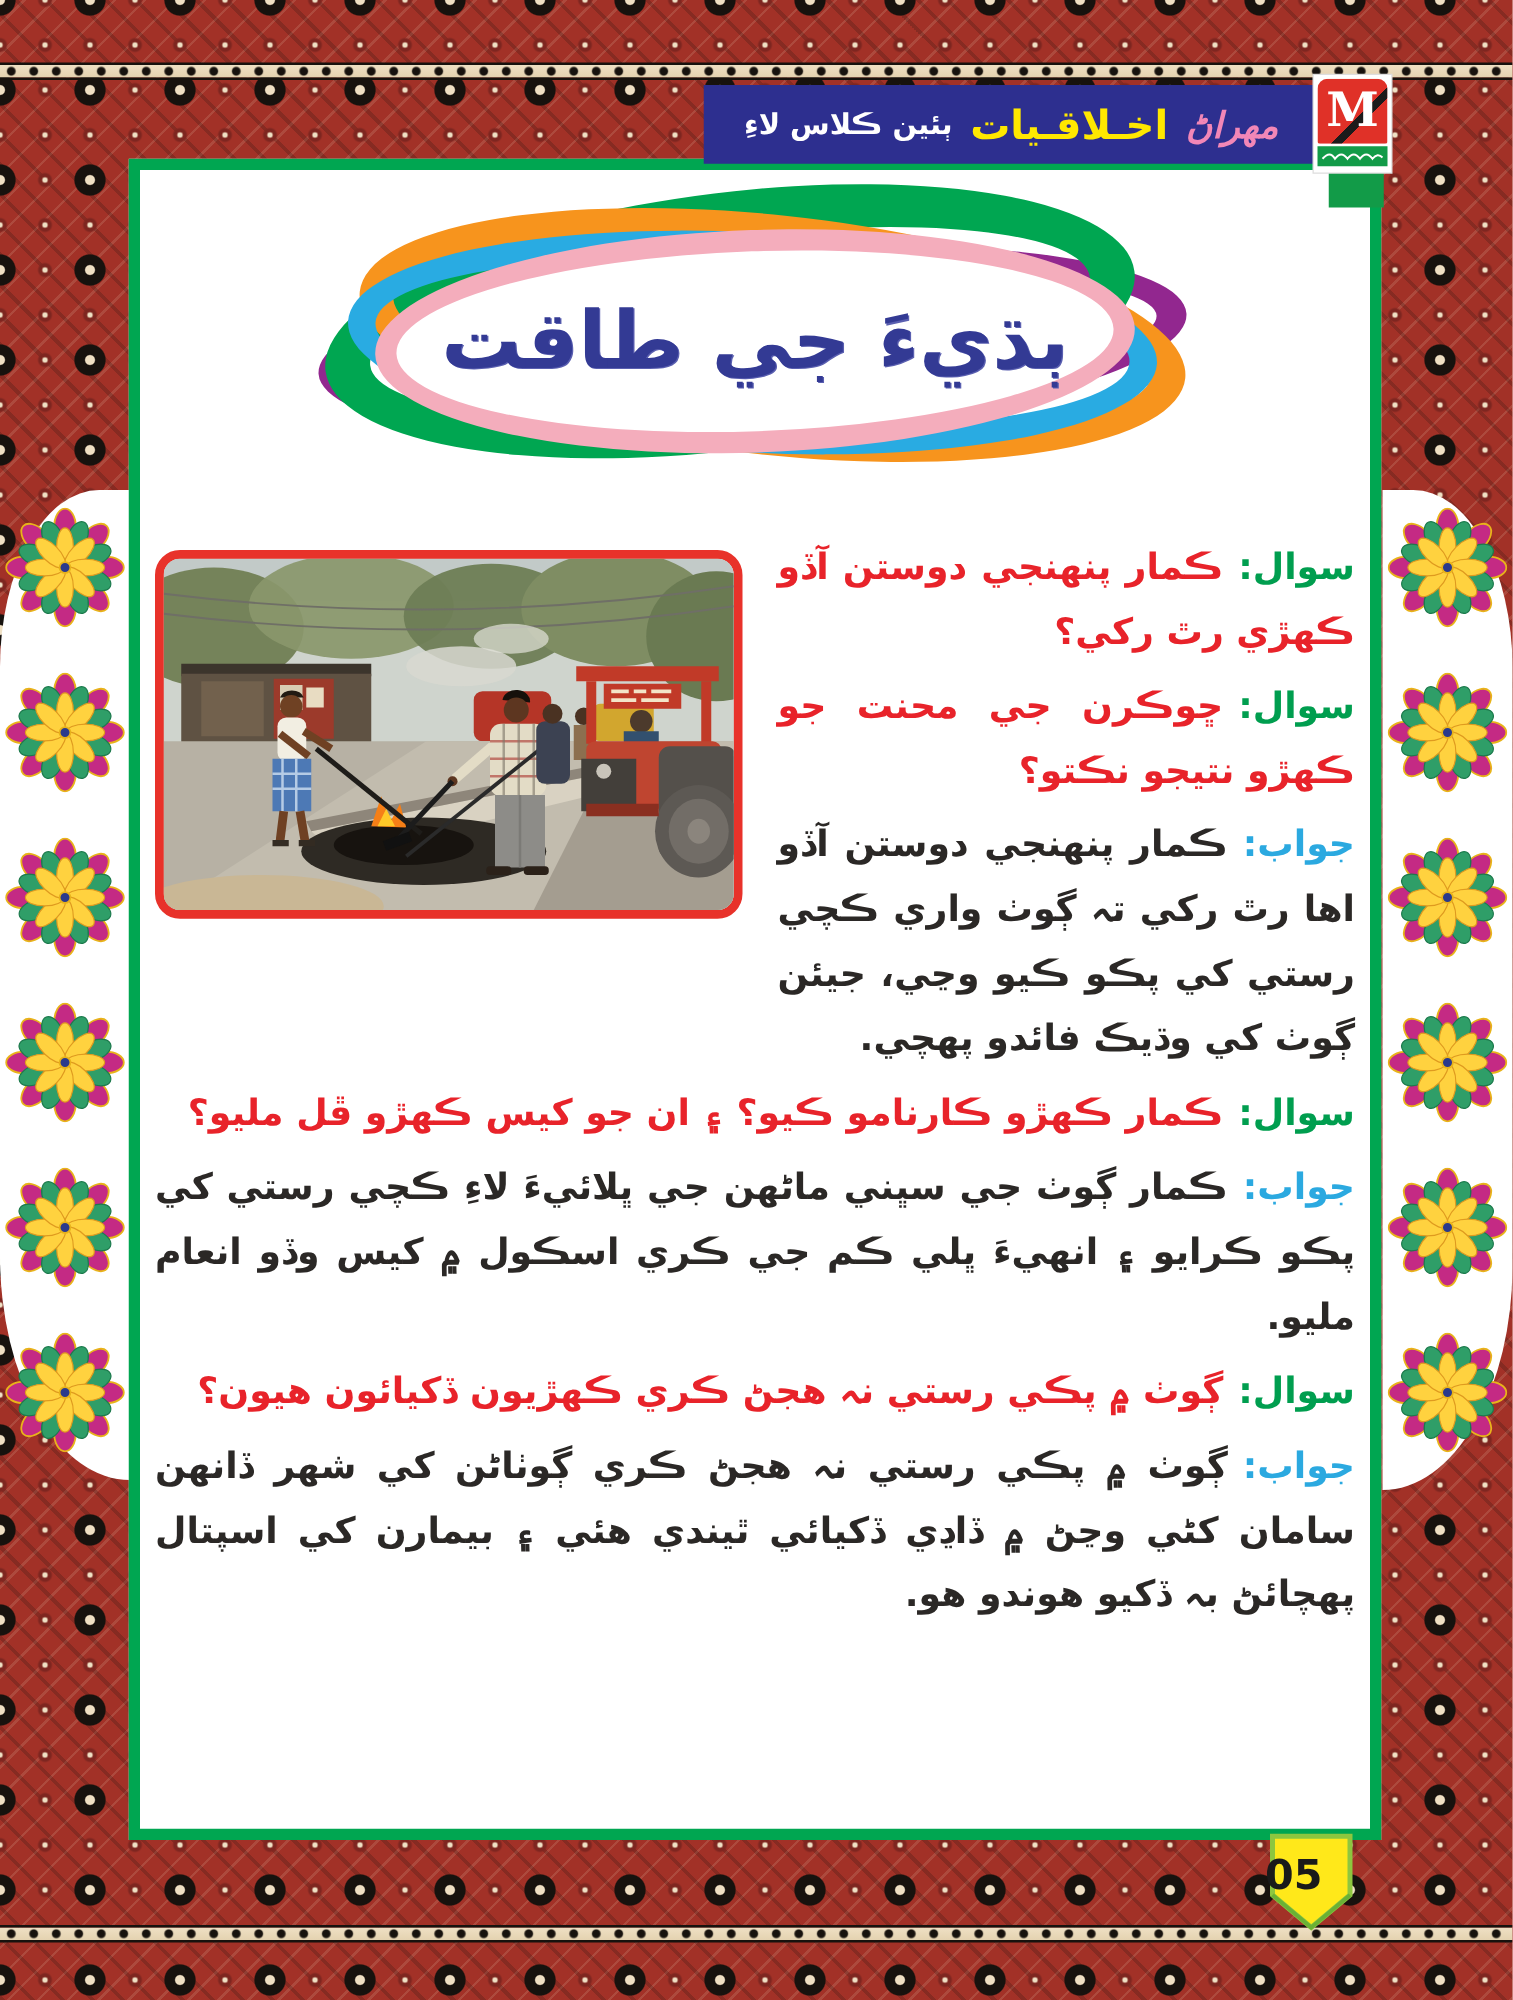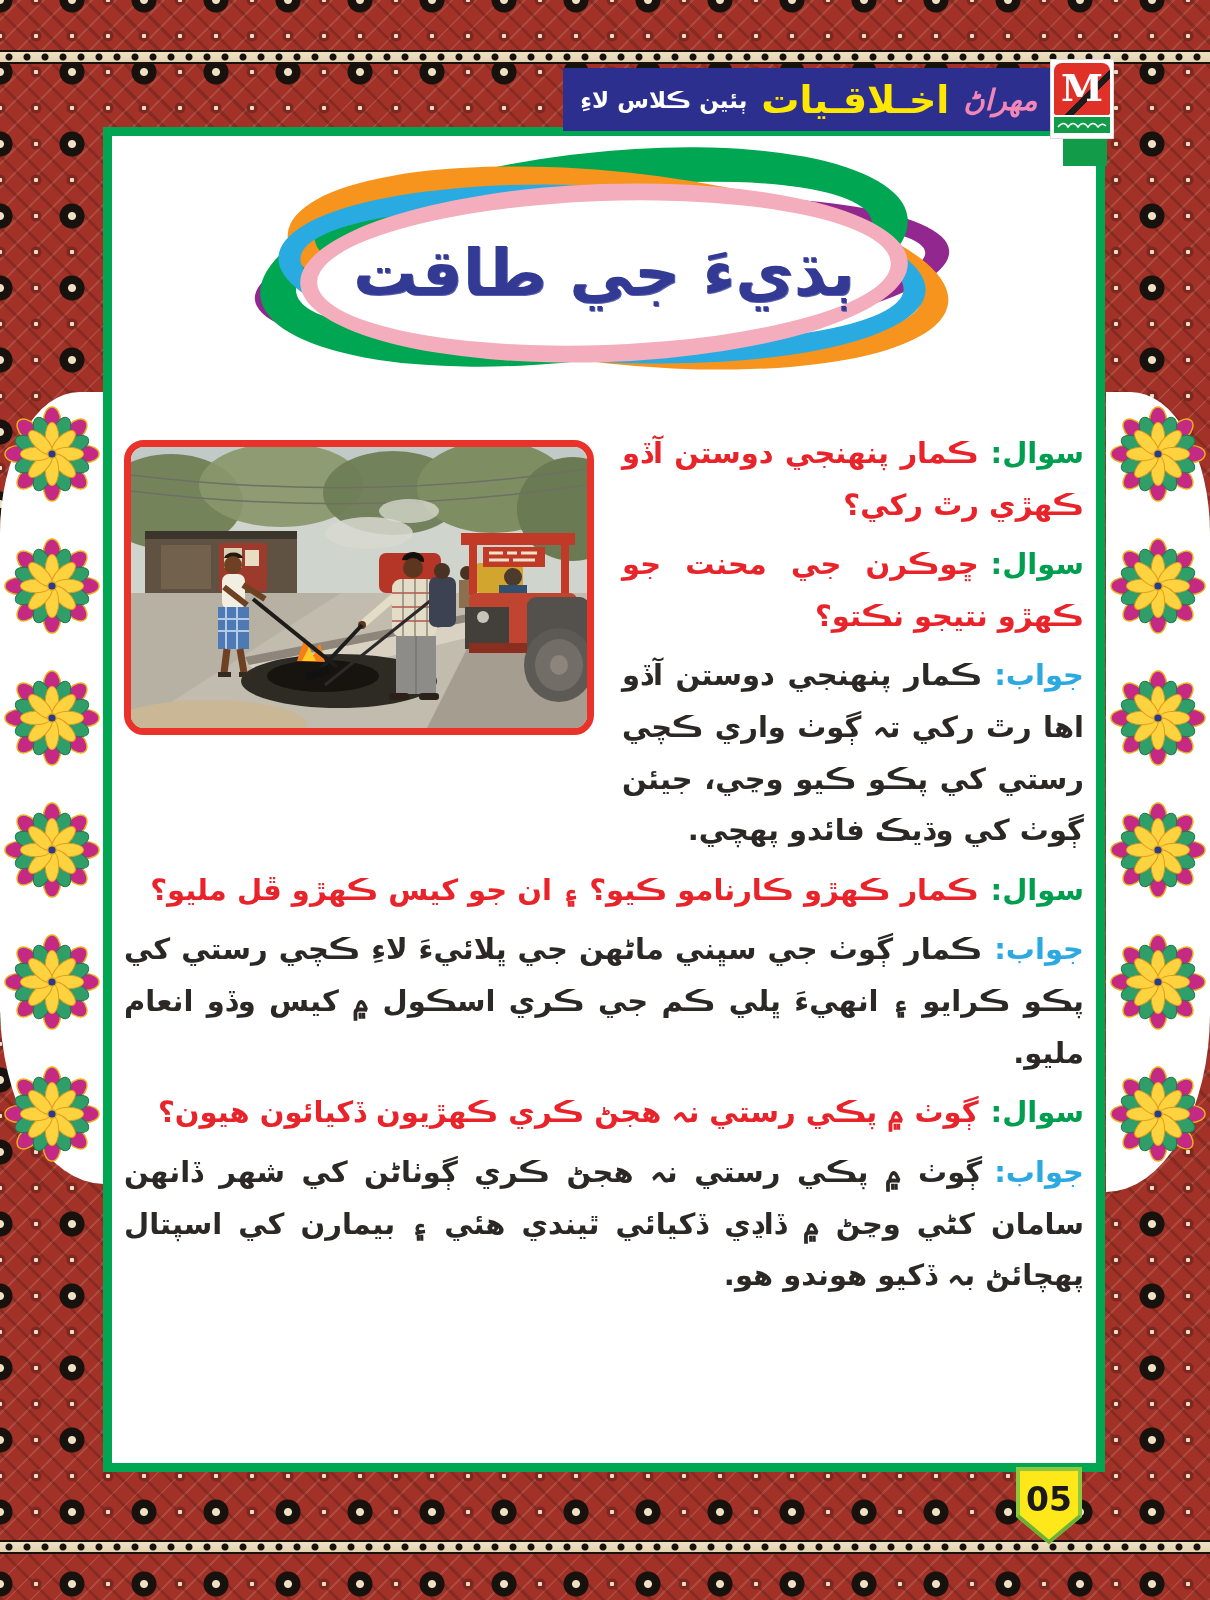--- a/index.html
+++ b/index.html
@@ -47,21 +47,21 @@
   }
 
   
   .header-banner{
     position:absolute; left:563px; top:68px; width:492px; height:63px; z-index:4;
     background:#2D2F8F; display:flex; flex-direction:row-reverse;
     align-items:center; justify-content:center; gap:14px; padding:0 12px;
     white-space:nowrap;
   }
   .header-brand{ color:#F287B7; font-size:29px; font-weight:bold;font-style:italic; }
-  .header-title{ color:#FFE800; font-size:38px; font-weight:bold; letter-spacing:1px; }
+  .header-title{ color:#FFE800; font-size:32px; font-weight:bold; letter-spacing:1px; }
   .header-subtitle{ color:#ffffff; font-size:23px; font-weight:bold;text-align:center; }
   .logo{
     position:absolute; left:1051px; top:60px; width:62px; height:78px; z-index:5;
     background:#fff; padding:3px; box-shadow:0 0 0 1px #ddd;
   }
   .logo-m{
     width:56px; height:52px; background:#E03128; border-radius:8px 8px 2px 2px;
     color:#fff; font-weight:bold; font-size:38px; line-height:50px; text-align:center;
     font-family:"DejaVu Serif", serif;
     background-image:linear-gradient(135deg, transparent 58%, #1d1b1b 58% 66%, transparent 66%);
@@ -101,21 +101,21 @@
   .photo-frame svg{ display:block; width:456px; height:281px; }
   .qa{ margin-bottom:8px; }
   .q-label{ color:#009E4F; margin-left:12px; }
   .a-label{ color:#2BA9E0; margin-left:12px; }
   .q-text{ color:#E8232A; }
   .a-text{ color:#2B2826; }
 
   
   .page-badge{ position:absolute; left:1012px; top:1466px; width:74px; height:80px; z-index:6; }
   .page-badge .num{
-    position:absolute; left:0; top:14px; width:74px; text-align:center;
+    position:absolute; left:0; top:14px; width:74px; 
     font-size:33px; font-weight:bold; color:#1a1a1a;
     font-family:"DejaVu Sans", sans-serif;
   }
 </style>
 </head>
 <body>
 
 <svg width="0" height="0" style="position:absolute" aria-hidden="true">
   <defs>
     <g id="flower-def">

